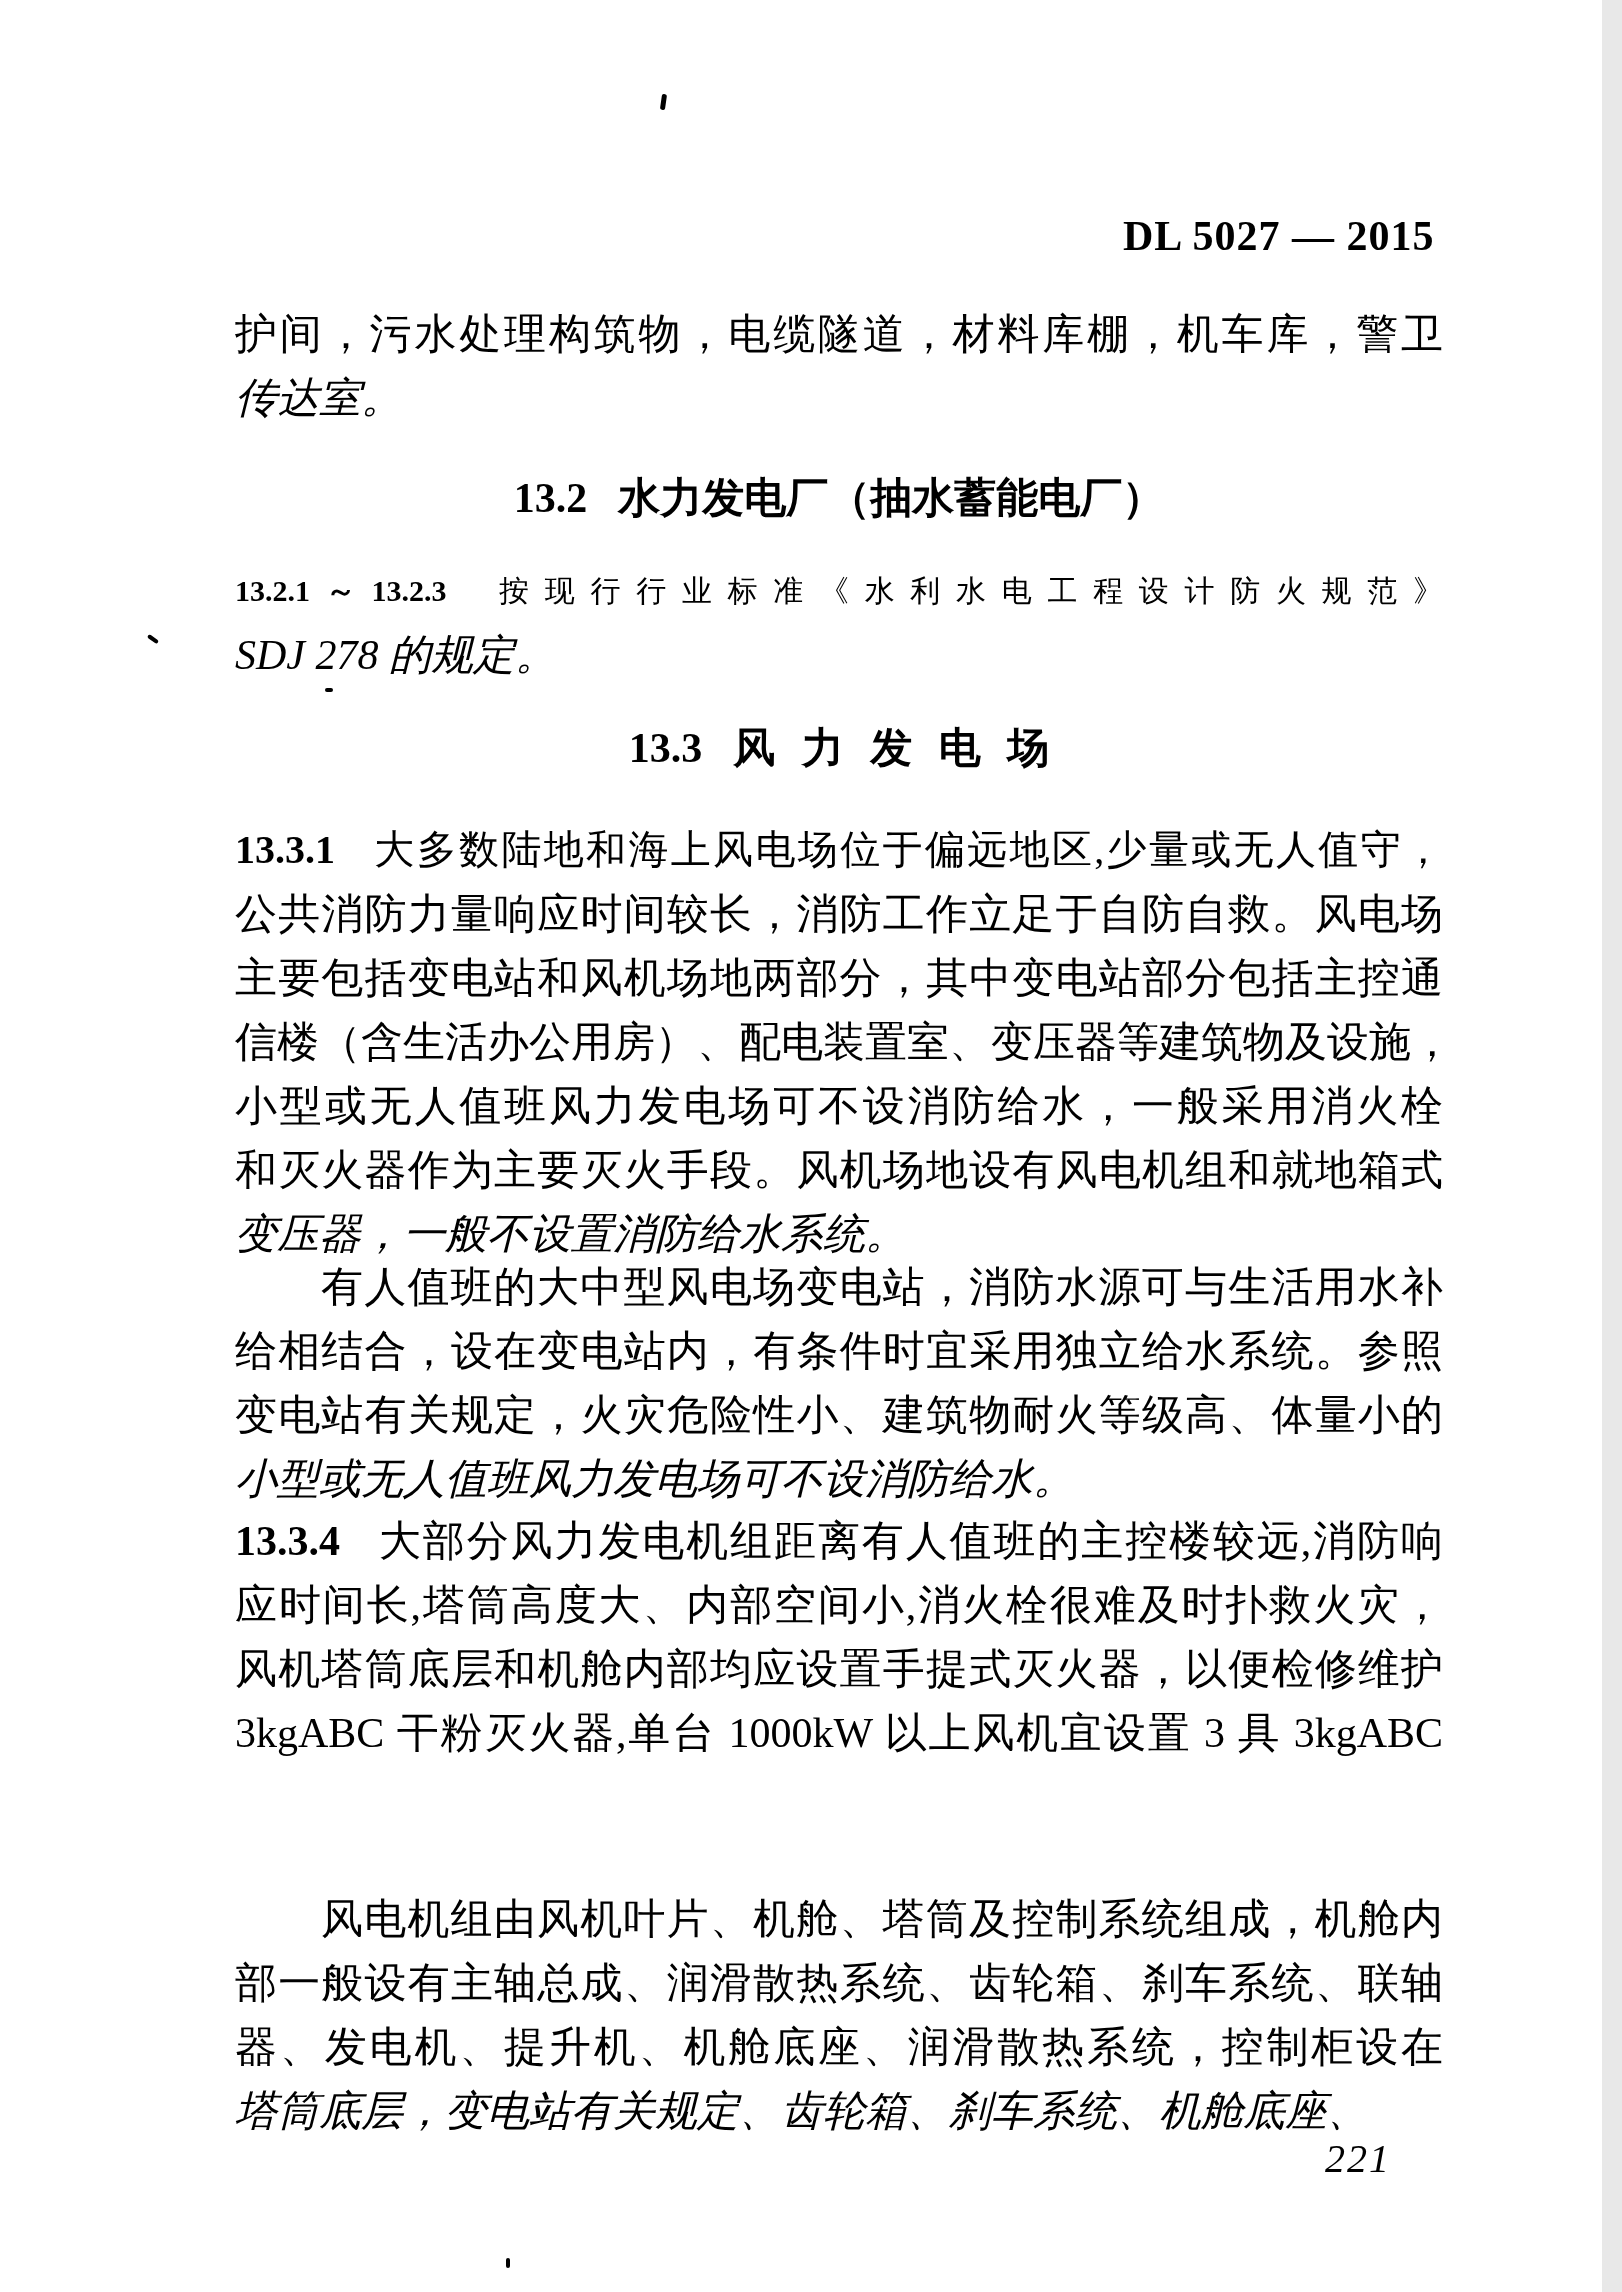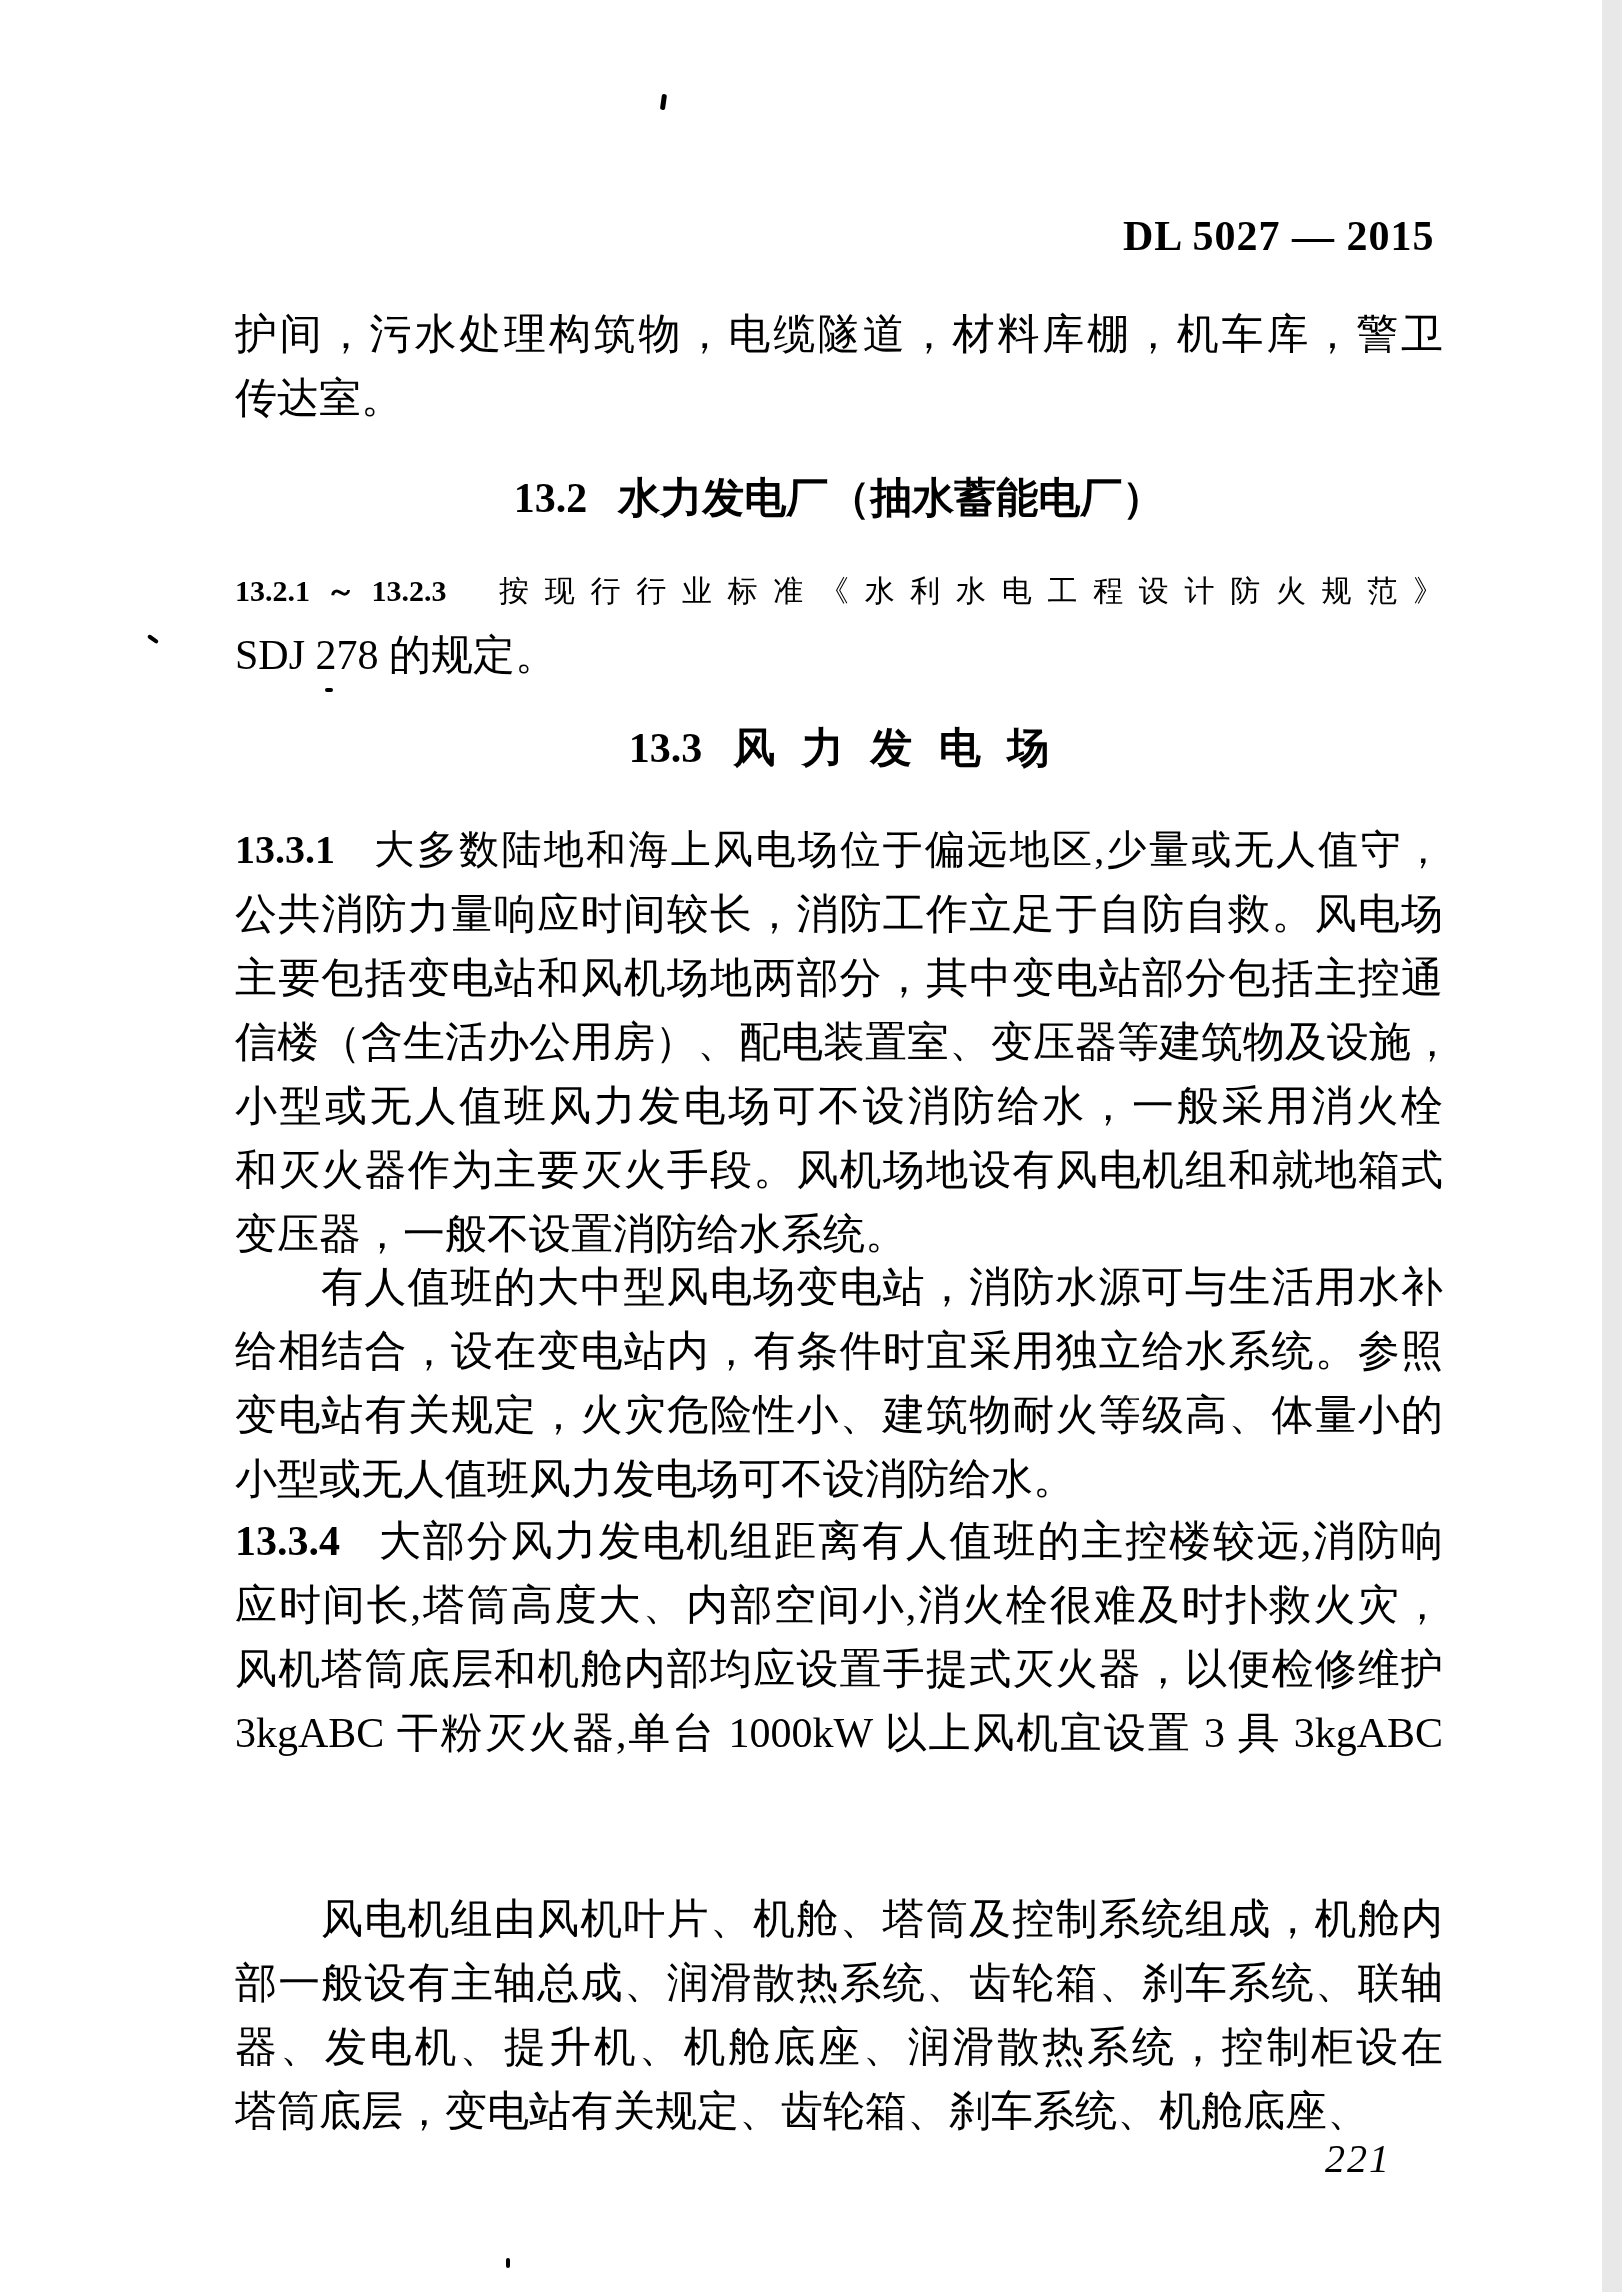--- a/index.html
+++ b/index.html
@@ -17,21 +17,21 @@
     white-space:nowrap;
   }
   .textblock{
     position:absolute;left:235px;width:1208px;
   }
   .line{
     height:64px;line-height:64px;font-size:42px;
     text-align:justify;text-align-last:justify;
     overflow:hidden;white-space:nowrap;
   }
-  .line.short{text-align:left;text-align-last:left;}
+  .line.short{text-align:left;text-align-last:left;font-style:italic;}
   .line.indent{padding-left:86px;}
   .line.tight42{font-size:30px;}
   .line.tight41{font-size:40px;}
   .num{font-weight:bold;margin-right:37px;white-space:nowrap;}
   .heading{
     position:absolute;left:235px;width:1208px;height:64px;line-height:64px;
     font-size:42px;font-weight:bold;text-align:center;white-space:nowrap;
   }
   .heading .hnum{margin-right:31px;margin-top:40px;}
   .heading .spaced{letter-spacing:26.5px;margin-right:-26.5px;}

